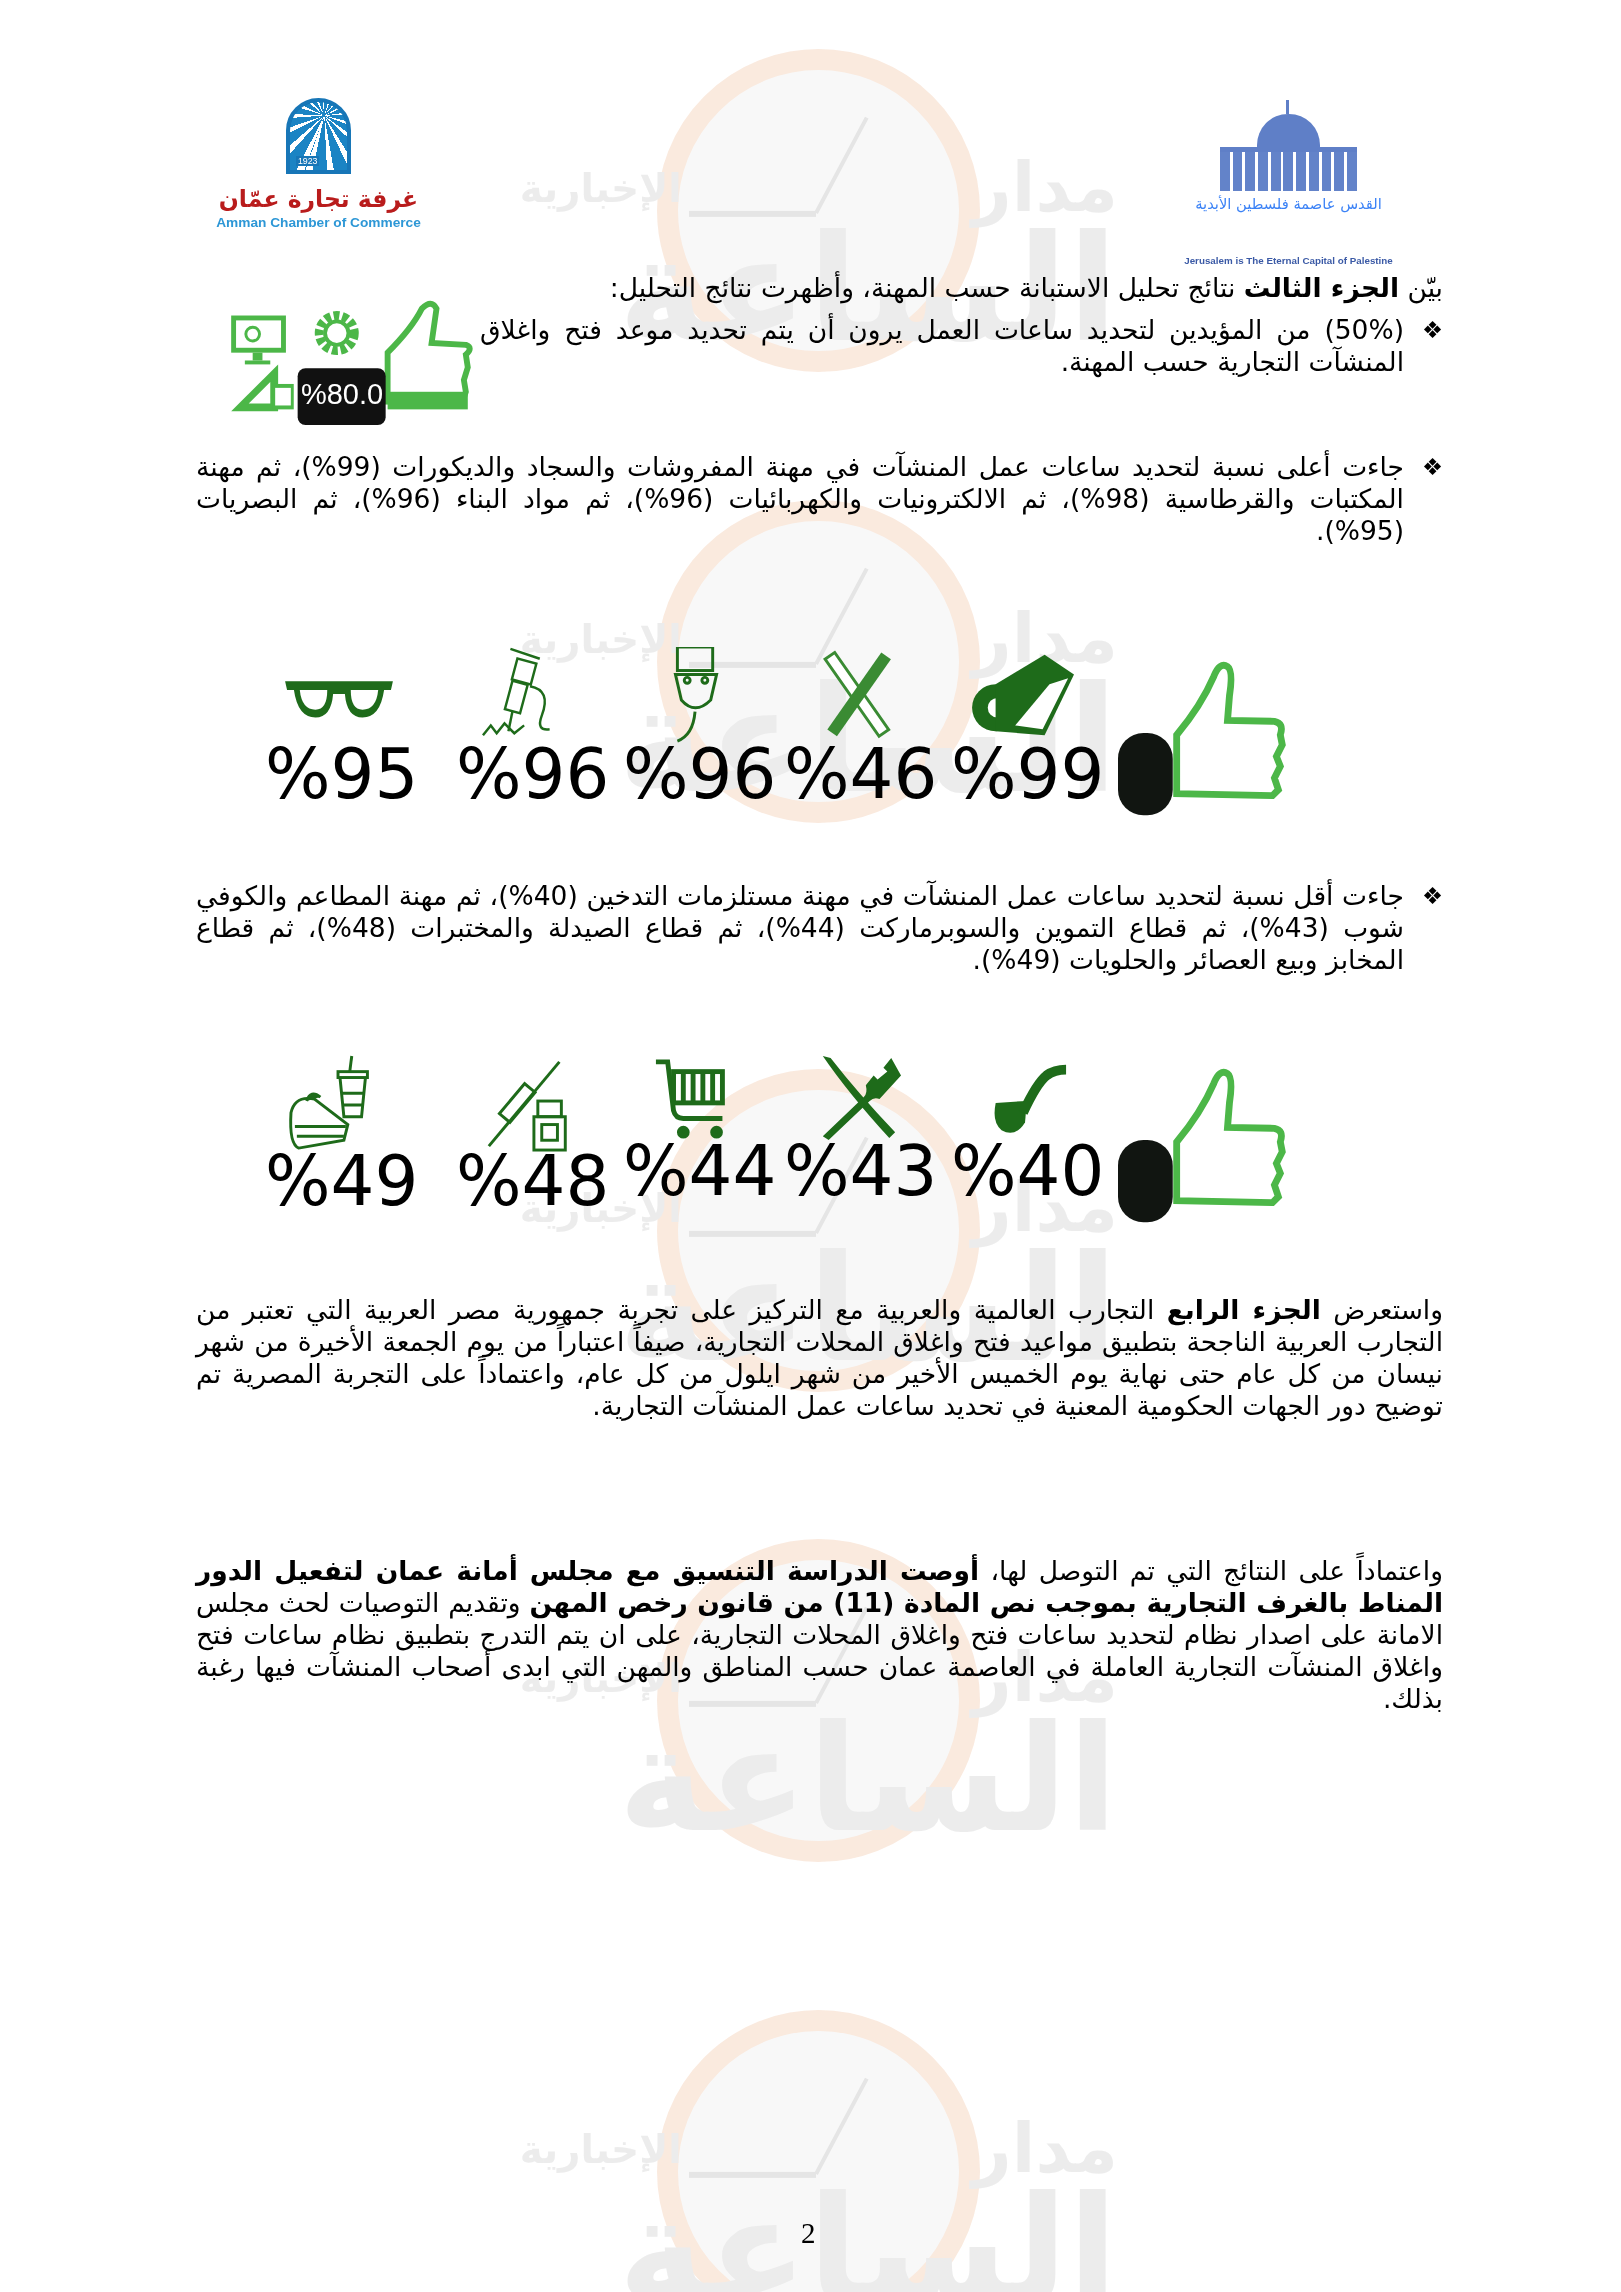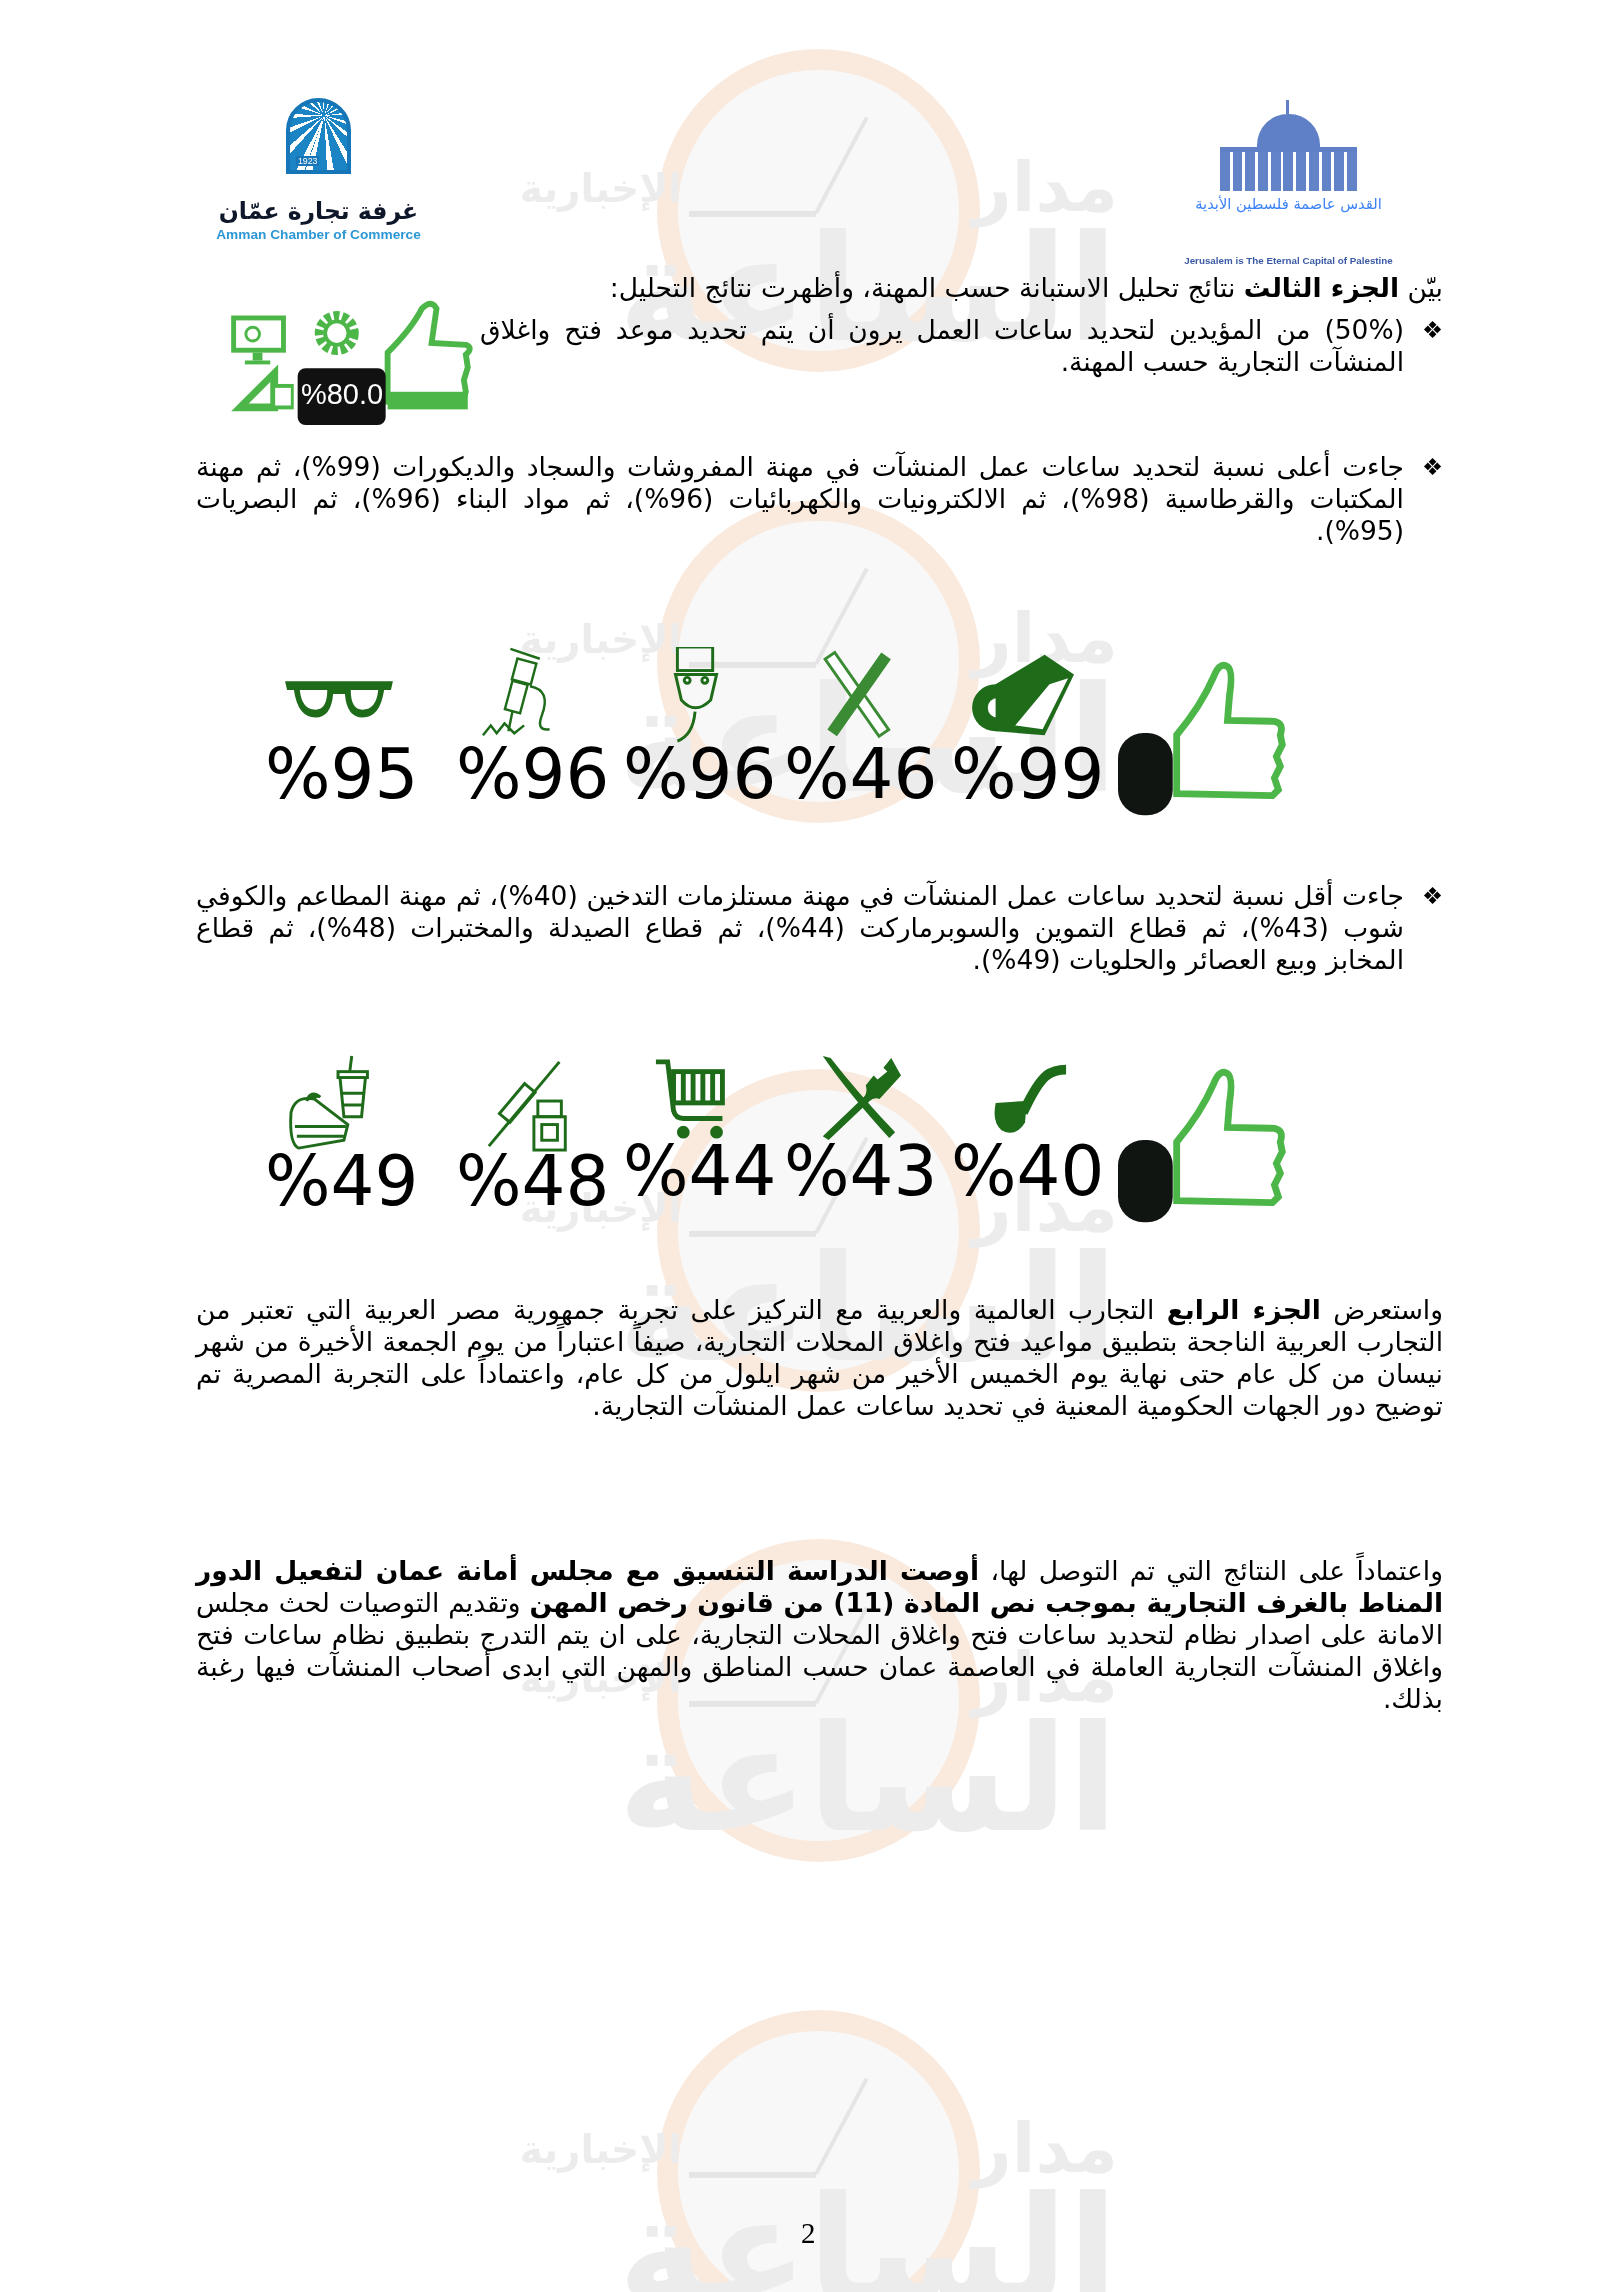--- a/index.html
+++ b/index.html
@@ -11,21 +11,21 @@
   .wm .hand1{position:absolute;left:306px;top:172px;width:127px;height:5.9px;background:#d0d0d0;transform-origin:0 50%;transform:rotate(180deg);}
   .wm .hand2{position:absolute;left:306px;top:172px;width:108px;height:3.9px;background:#d0d0d0;transform-origin:0 50%;transform:rotate(-62deg);}
   .wm .big{position:absolute;left:0;top:167px;width:608px;text-align:right;font-family:"DejaVu Sans",sans-serif;font-weight:bold;color:#dedede;font-size:147px;line-height:167px;direction:rtl;}
   .wm .small1{position:absolute;left:9.8px;top:127px;font-weight:bold;color:#dedede;font-size:39px;direction:rtl;}
   .wm .small2{position:absolute;right:0;top:108px;font-weight:bold;color:#dedede;font-size:69px;direction:rtl;}
 
   .logo-left{left:201px;top:98px;width:235px;height:127px;text-align:center;}
   .arch{margin:0 auto;width:65px;height:76px;border:4.9px solid #1776b7;border-bottom-width:4.9px;border-radius:33px 33px 0 0;box-sizing:border-box;background:#0369a1;position:relative;overflow:hidden;}
   .arch .rays{position:absolute;left:0;top:0;width:100%;height:100%;background:repeating-conic-gradient(from 200deg at 60% 20%, #ffffff 0 7deg, #1b84c4 7deg 22deg);}
   .arch .yr{position:absolute;left:5.9px;bottom:3.9px;background:#1776b7;color:#fff;font-size:8.8px;font-family:"Liberation Sans",sans-serif;padding:0 2px;}
-  .logo-left .ar{font-size:23.5px;color:#0f172a;font-weight:bold;direction:rtl;margin-top:23px;letter-spacing:2px;}
+  .logo-left .ar{font-size:23.5px;color:#b91c1c;font-weight:bold;direction:rtl;margin-top:11px;letter-spacing:2px;}
   .logo-left .en{font-family:"Liberation Sans",sans-serif;font-size:13.7px;font-weight:bold;color:#2d97d6;margin-top:2px;}
 
   .logo-right{left:1176px;top:98px;width:225px;height:137px;text-align:center;}
   .dome{margin:0 auto;width:63px;height:33px;border-radius:31px 31px 0 0;background:#5f7fc7;position:relative;}
   .dome:before{content:"";position:absolute;left:29px;top:-13.7px;width:2.9px;height:13.7px;background:#5f7fc7;}
   .bldg{margin:0 auto;width:137px;height:39px;background:repeating-linear-gradient(90deg,#6383c9 0 9.8px,#ffffff 9.8px 12.7px);border-top:5.9px solid #5f7fc7;}
   .logo-right .ar{font-size:14.7px;color:#3b82f6;direction:rtl;margin-top:3.9px;}
   .logo-right .en{font-family:"Liberation Sans",sans-serif;font-size:9.8px;color:#3b5aa6;font-weight:bold;margin-top:43px;}
 
   .txt{font-family:"DejaVu Sans",sans-serif;font-size:26.5px;line-height:32px;direction:rtl;text-align:justify;color:#000;}

